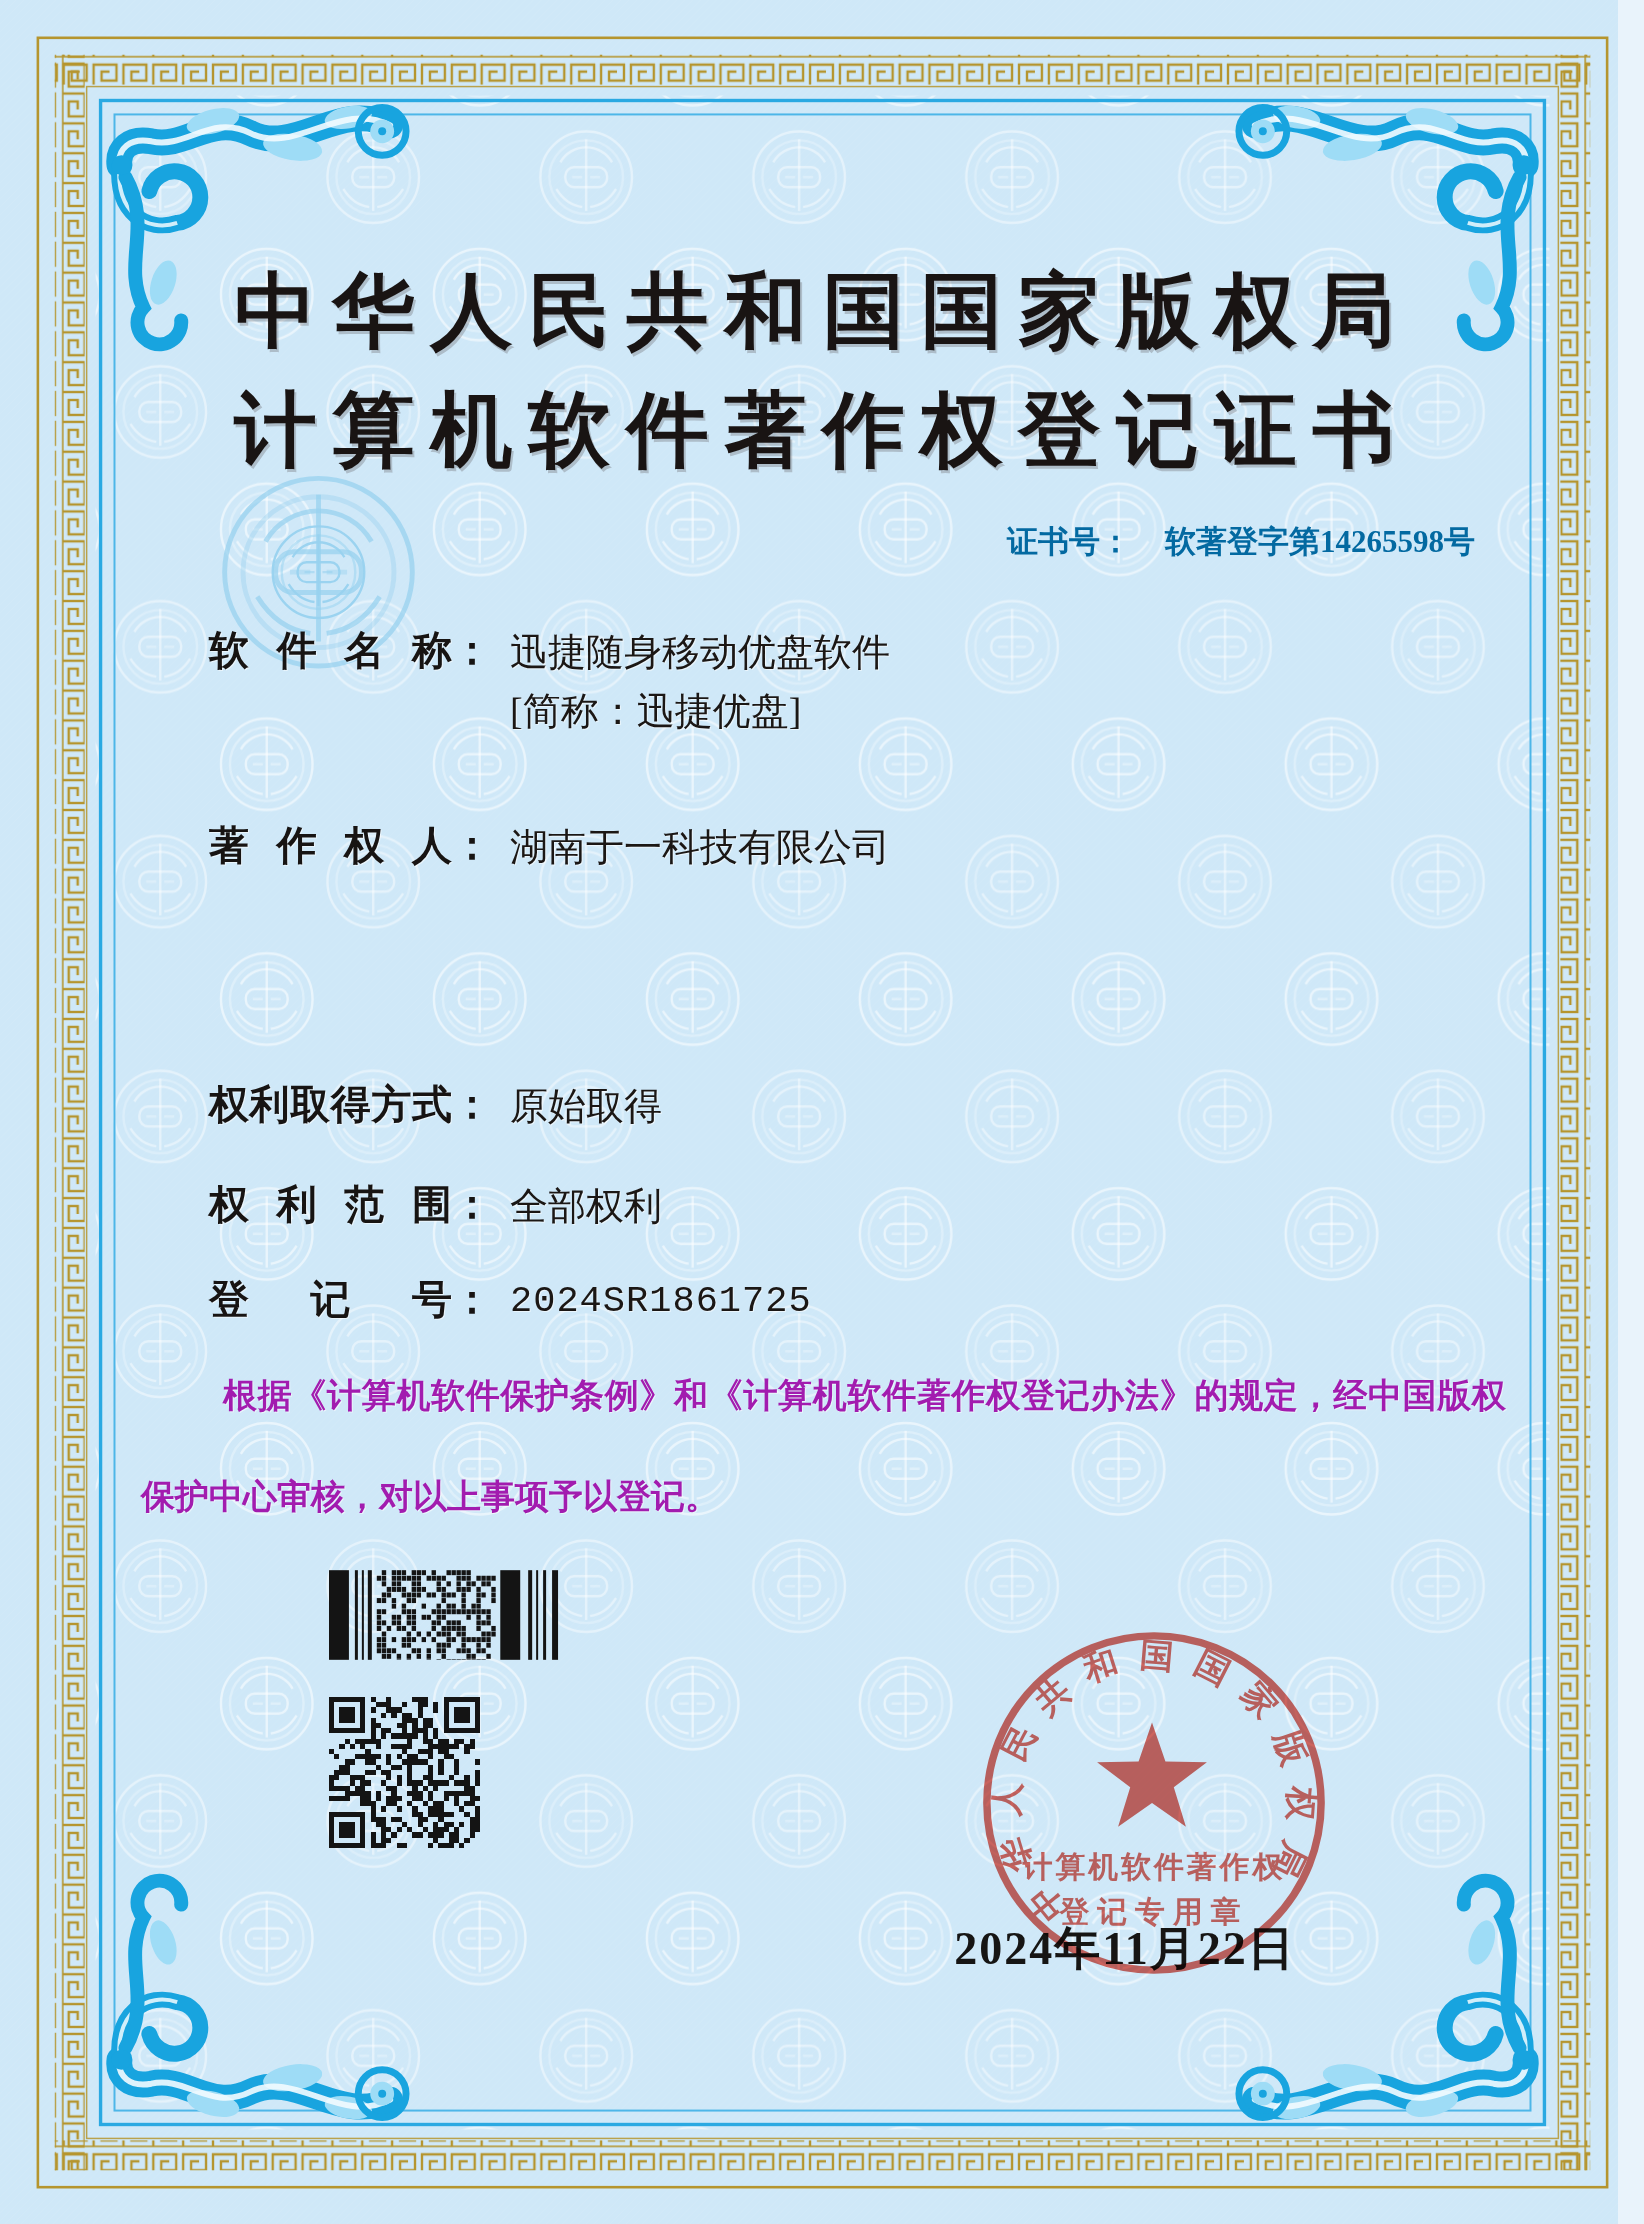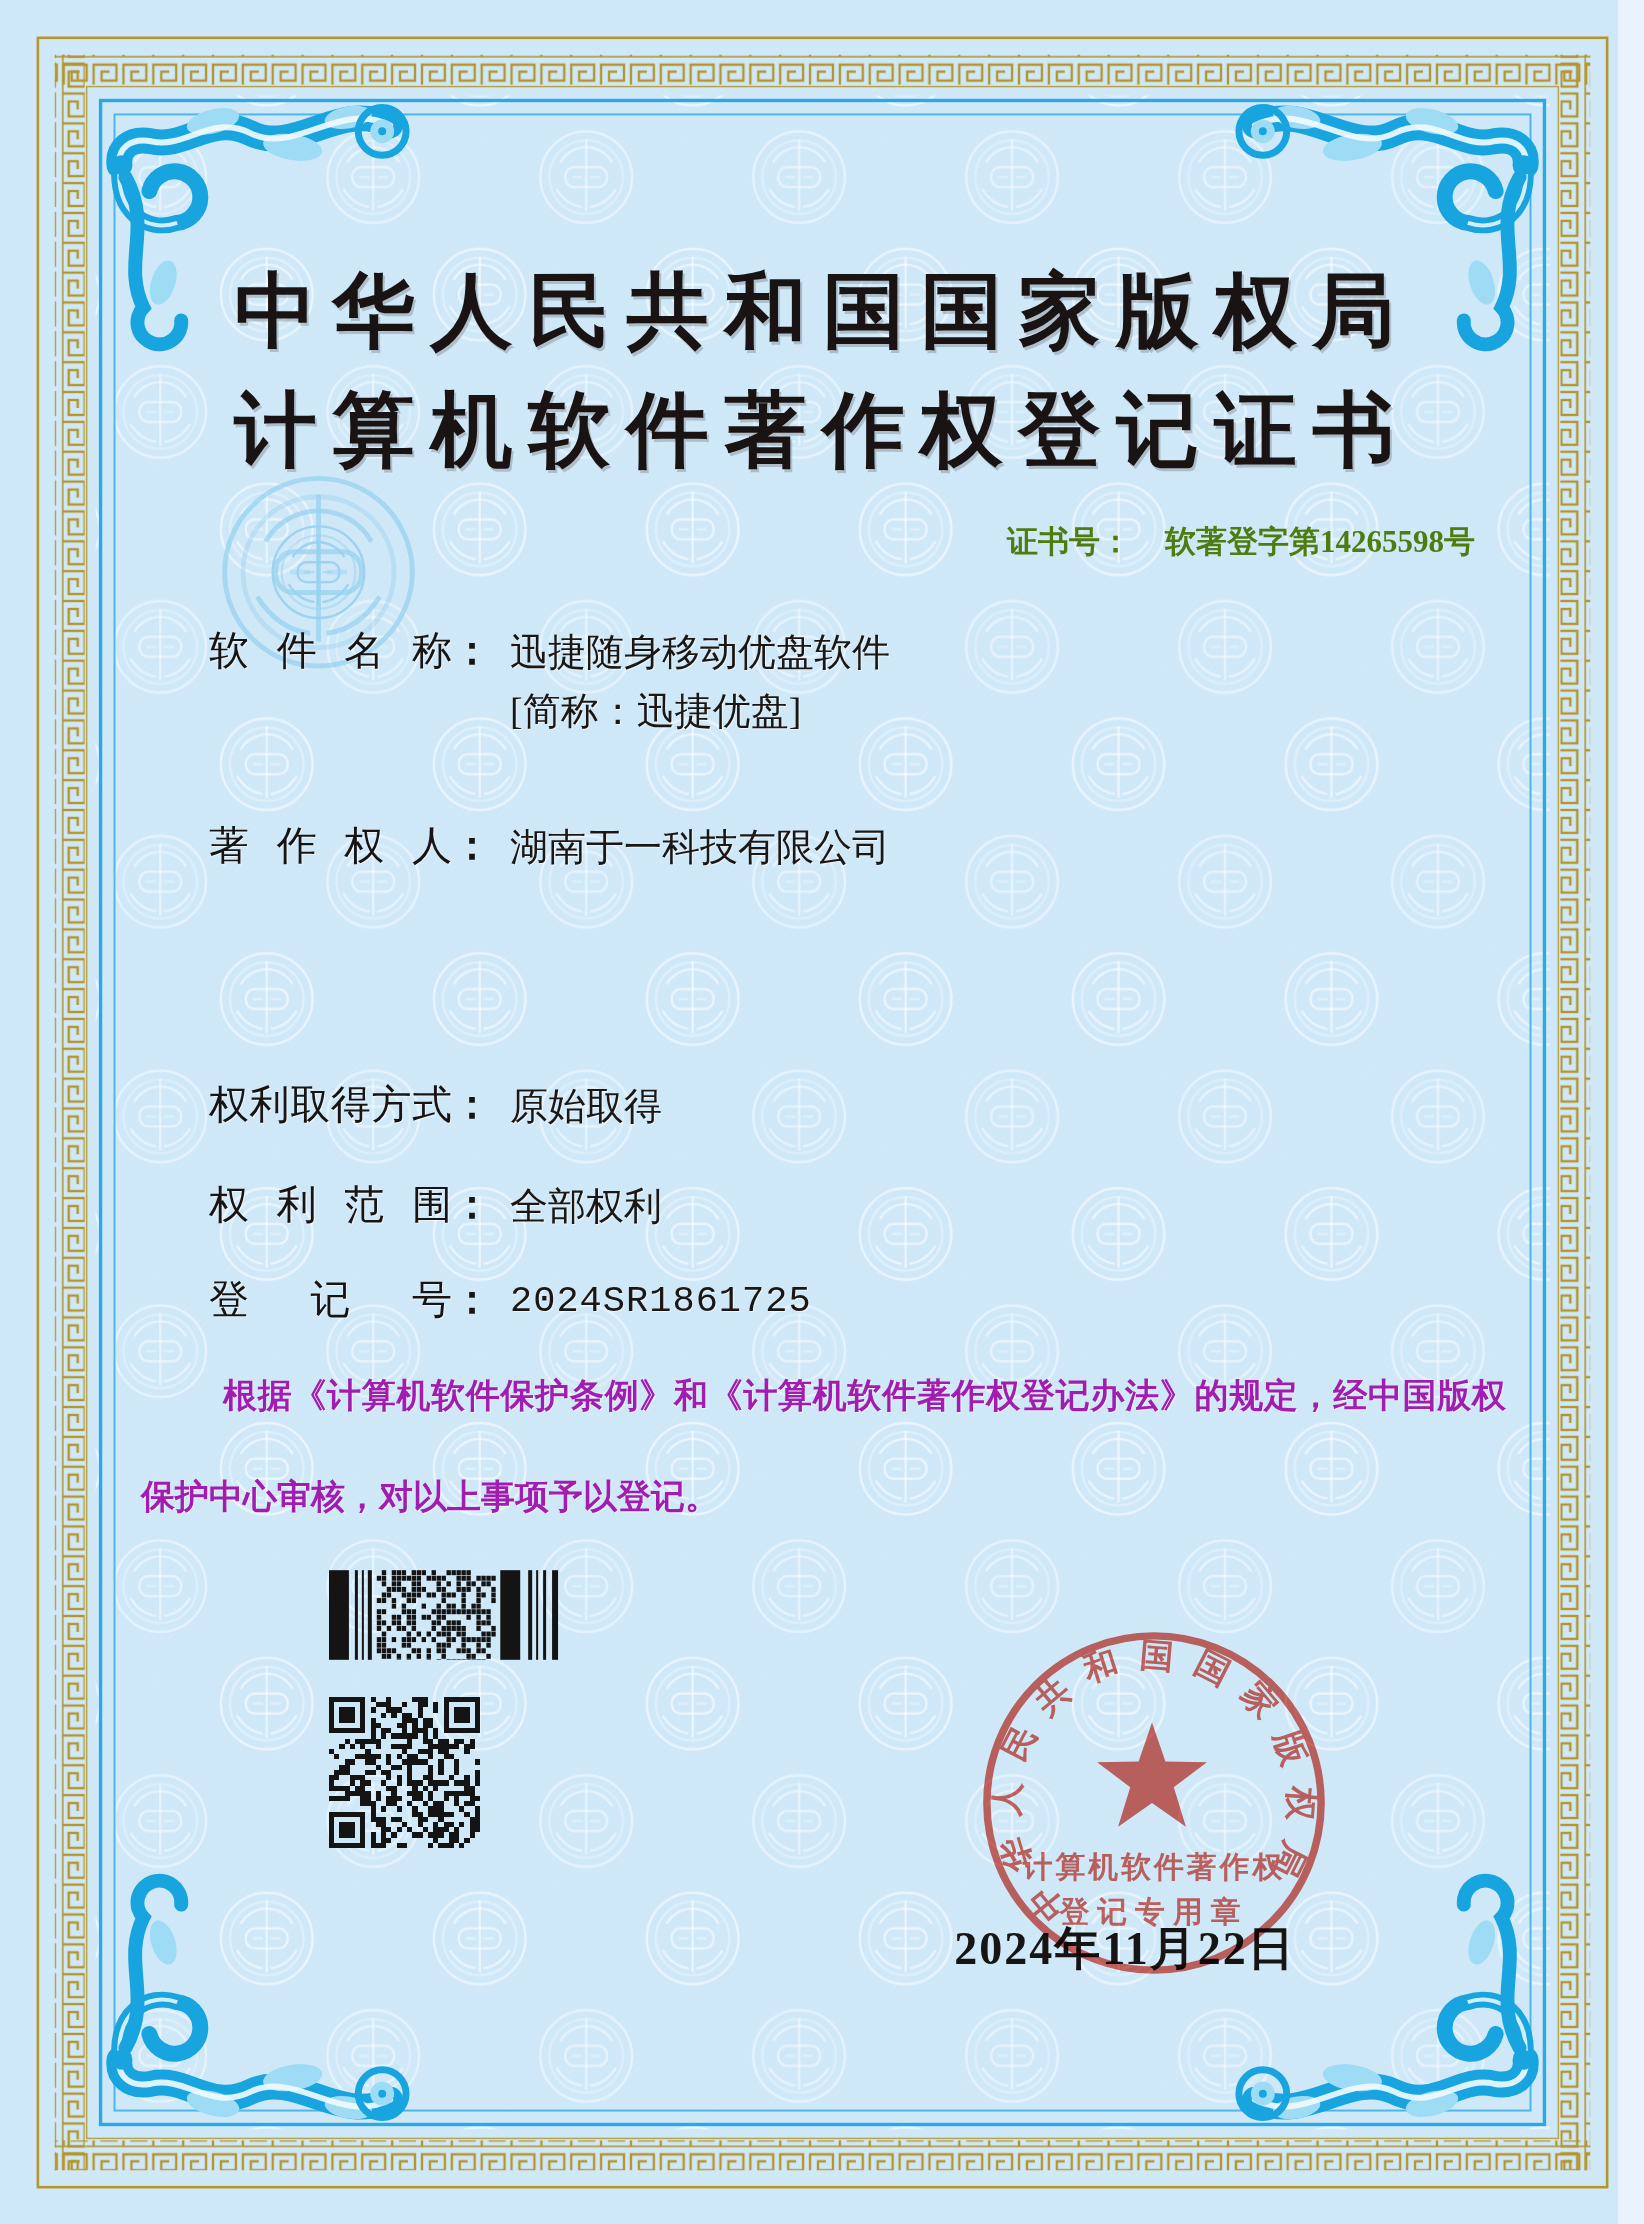--- a/index.html
+++ b/index.html
@@ -7,24 +7,24 @@
     --ink:#1d1a19; --seal-red:#dd5349; --code-black:#141414; --wm:#ffffff;
   }
   html,body{margin:0;padding:0;}
   body{width:1645px;height:2225px;background:#e9f3fb;font-family:"Liberation Serif","DejaVu Serif",serif;}
   .page{position:relative;width:1618px;height:2225px;background:var(--bg);overflow:hidden;}
   .decor{position:absolute;left:0;top:0;z-index:0;}
   .title{position:absolute;left:0;width:1645px;text-align:center;font-weight:900;
          font-size:82px;letter-spacing:16px;color:#191413;z-index:2;
          text-shadow:2px 3px 0 rgba(110,110,115,.35);white-space:nowrap;}
   .cert-row{position:absolute;left:1007px;top:521px;display:flex;gap:34px;z-index:2;
-            font-size:31px;font-weight:700;color:#4d7c0f;white-space:nowrap;}
+            font-size:31px;font-weight:700;color:#0369a1;white-space:nowrap;}
   .frow{position:absolute;left:209px;display:flex;align-items:flex-start;z-index:2;white-space:nowrap;}
   .flabel{display:inline-block;width:243px;text-align:justify;text-align-last:justify;
-          font-size:40px;font-weight:400;color:#171413;}
+          font-size:40px;font-weight:700;color:#171413;}
   .fcolon{font-size:40px;font-weight:700;color:#171413;}
   .fvalue{margin-left:18px;font-size:38px;font-weight:400;color:#1b1715;line-height:59px;}
   .para{position:absolute;left:141px;top:1345px;width:1365px;z-index:2;
         font-size:34px;font-weight:600;color:#a21caf;line-height:101px;
         text-indent:82px;text-align:justify;text-justify:inter-ideograph;}
   .date{position:absolute;left:876px;top:1918px;width:498px;text-align:center;z-index:3;
         font-size:46px;font-weight:700;color:#161514;letter-spacing:2px;}
   .codebox{position:absolute;z-index:3;}
   .sealbox{position:absolute;left:967px;top:1616px;width:374px;height:374px;z-index:4;
            mix-blend-mode:multiply;opacity:.88;}

